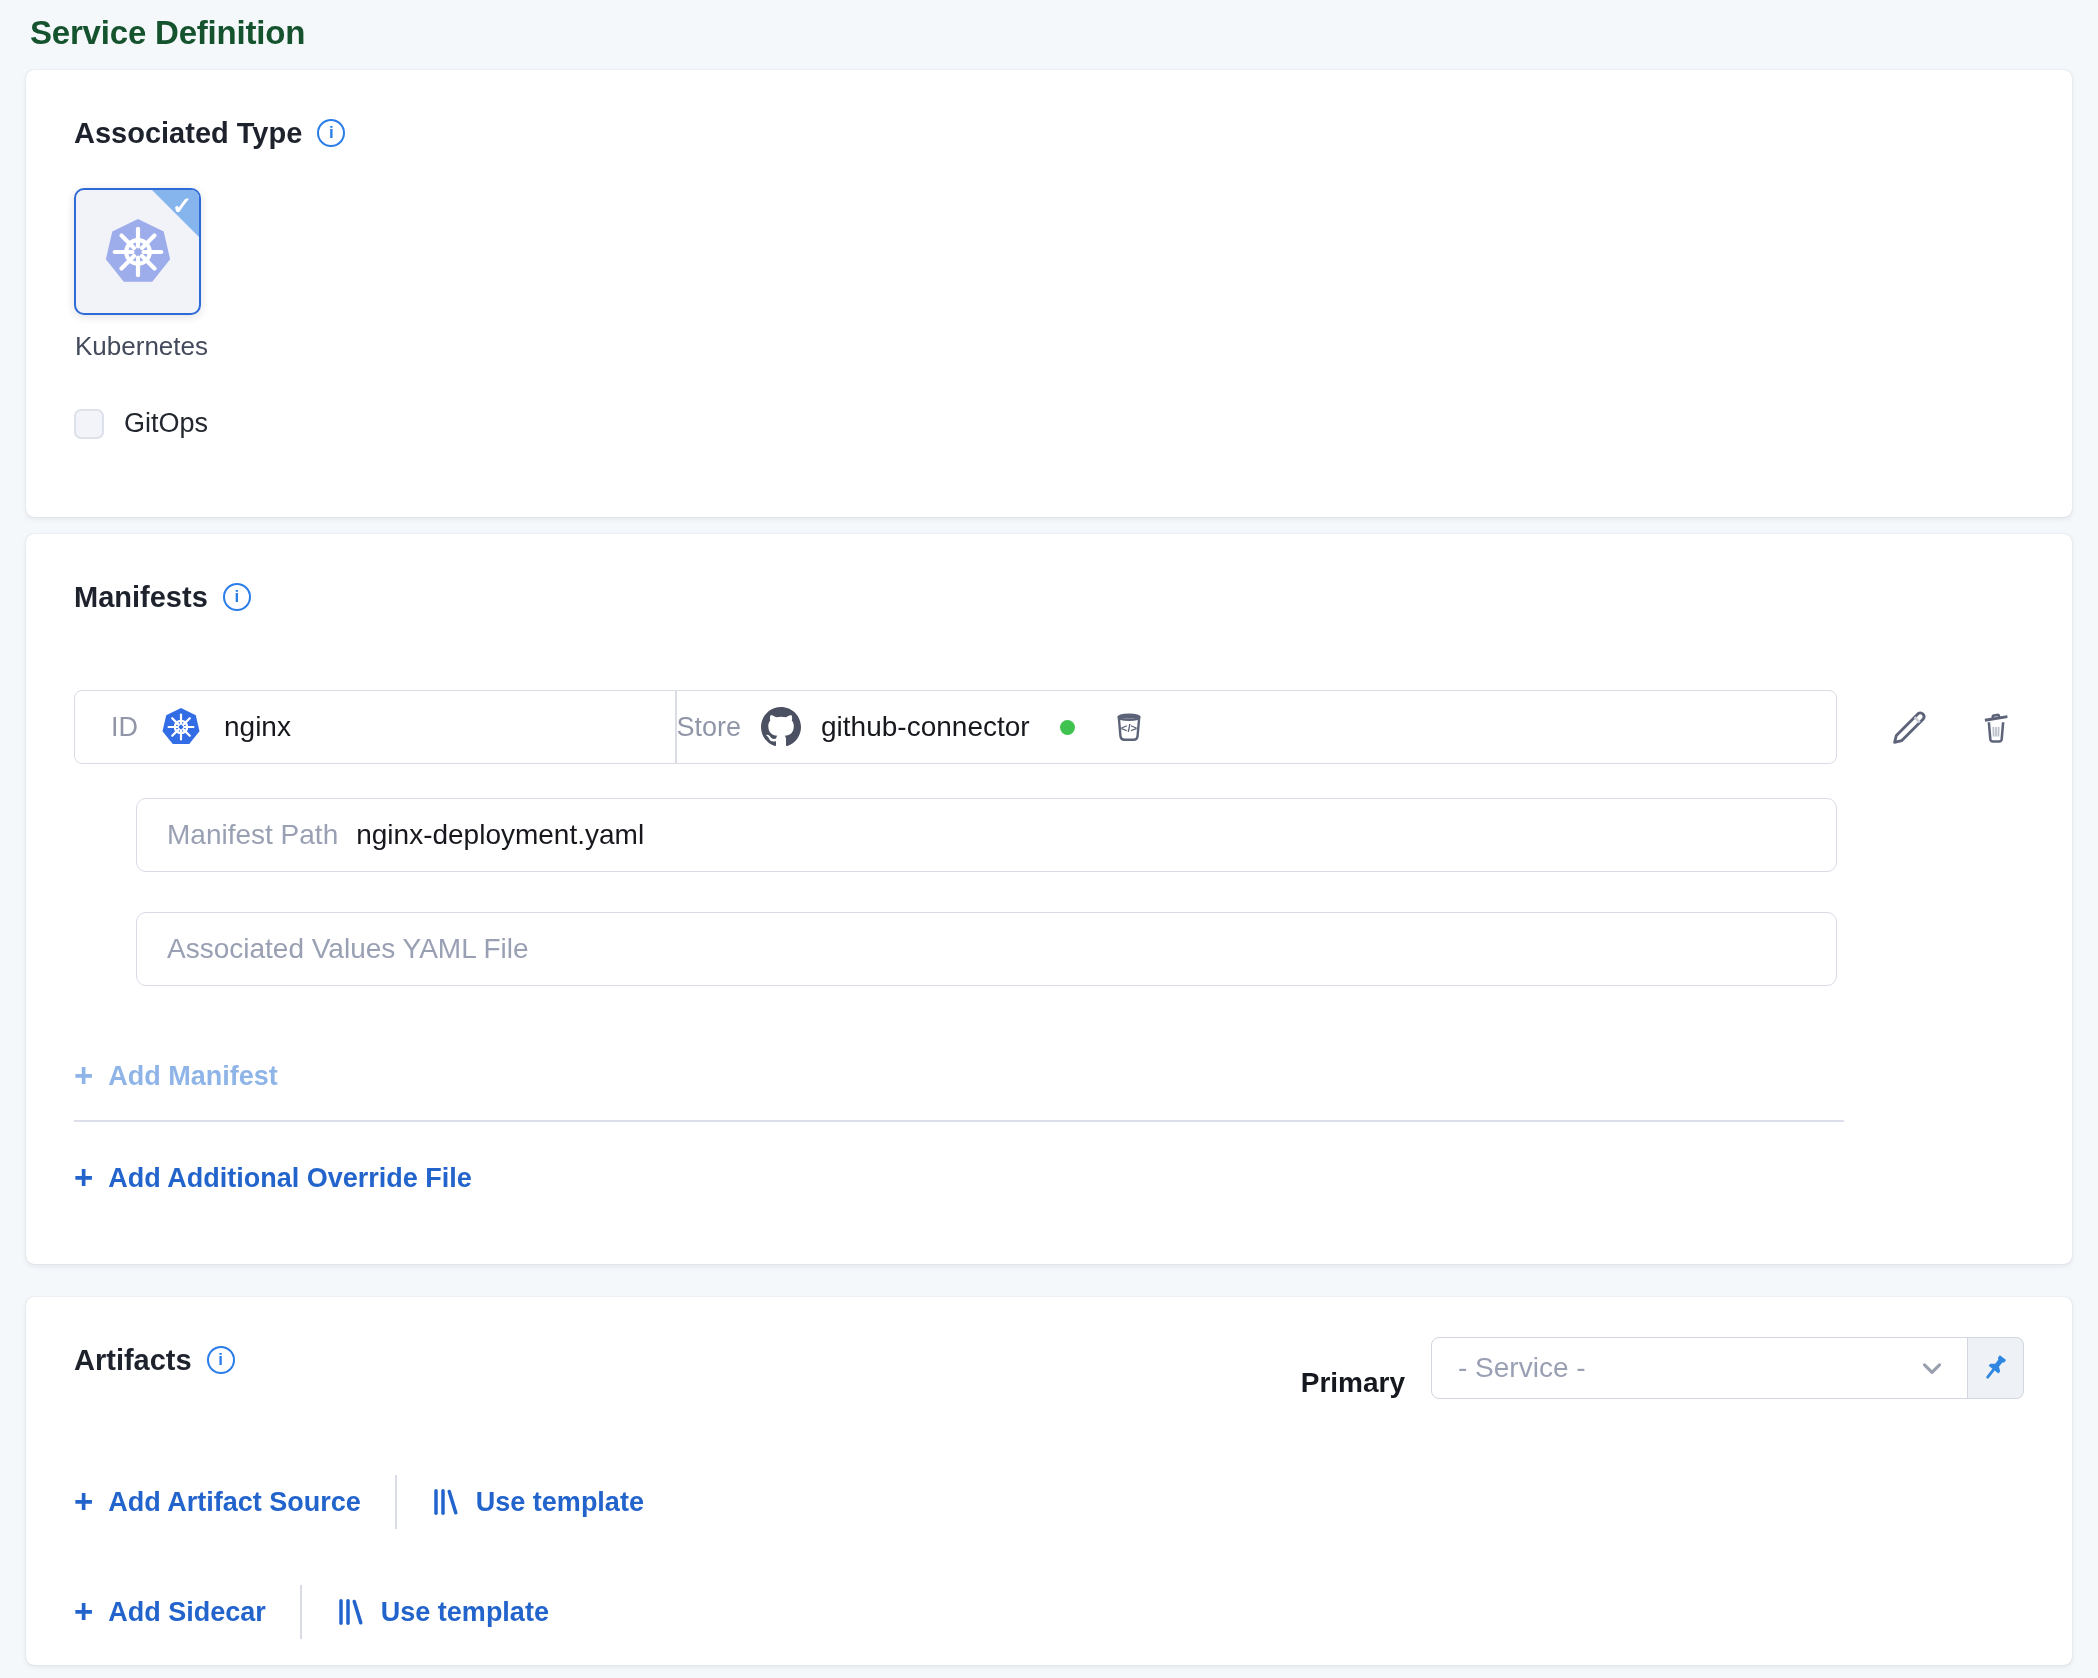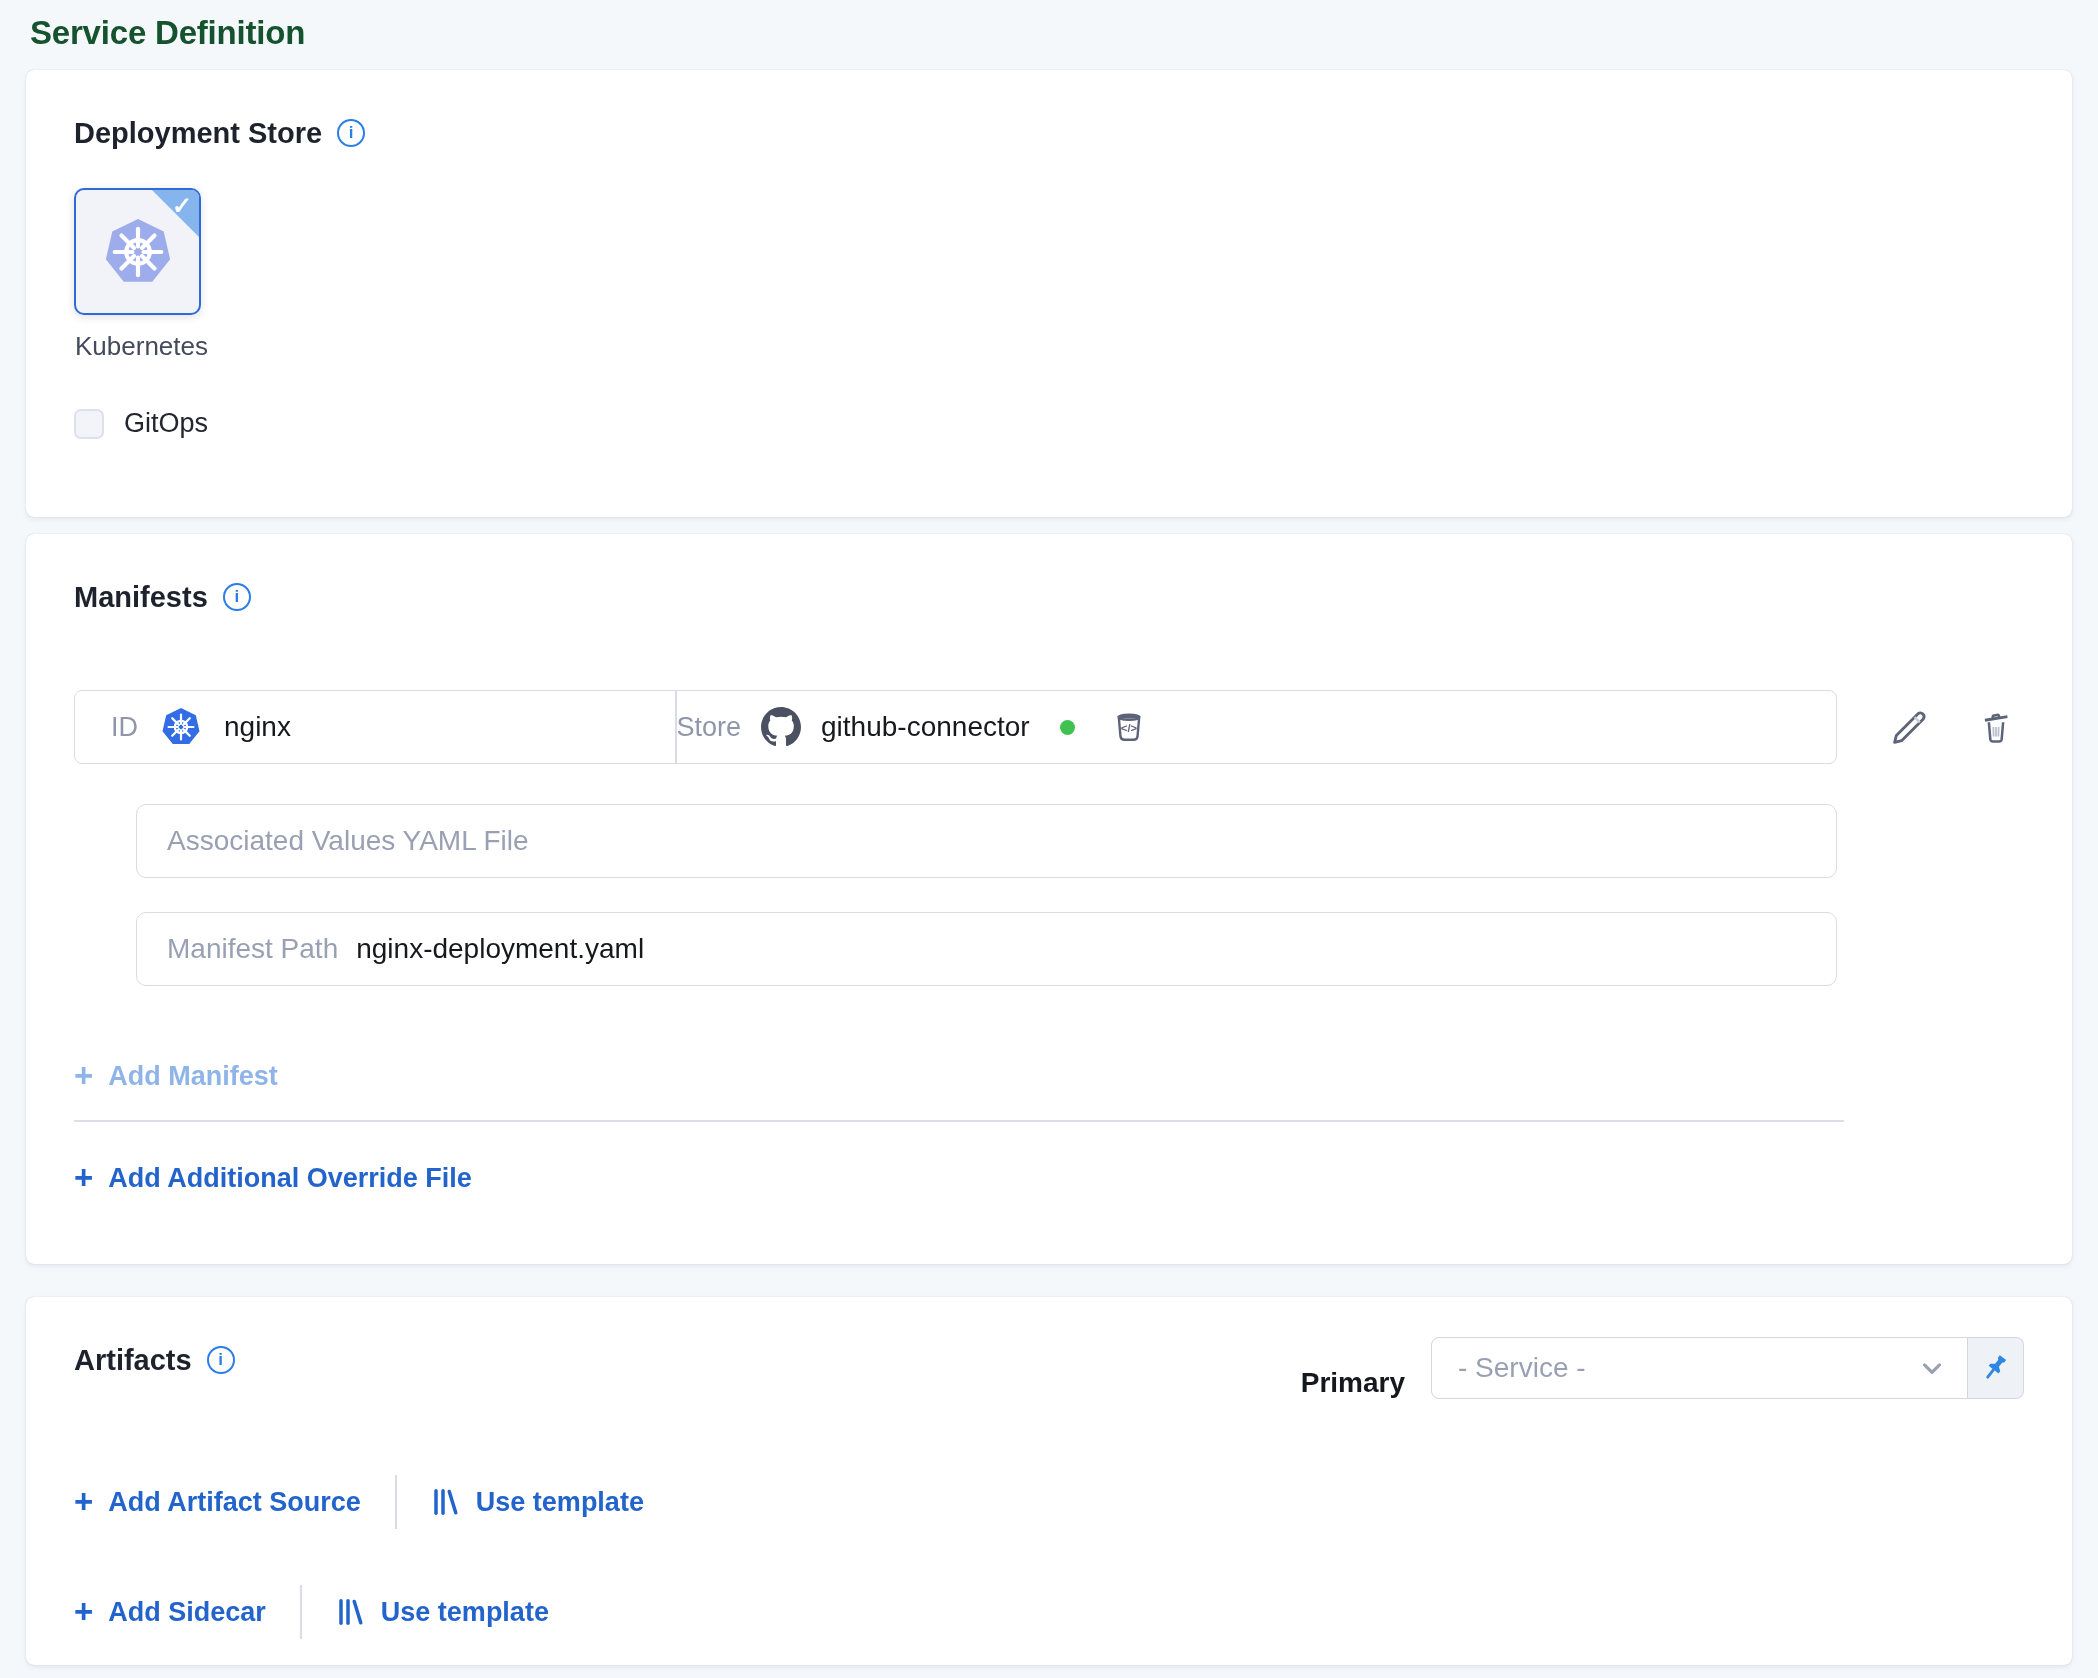--- a/index.html
+++ b/index.html
@@ -107,21 +107,21 @@
   .vdivider { width:2px; height:54px; background:#d9dce4; }
 </style>
 </head>
 <body>
 
 <div class="page">
   <h1 class="page-title">Service Definition</h1>
 
   <section class="card card-deploy">
     <div class="section-title-row">
-      <span class="section-title">Deployment Store</span>
+      <span class="section-title">Associated Type</span>
       <span class="info-icon">i</span>
     </div>
 
     <div class="deploy-tile">
       <span class="tile-corner"></span>
       <span class="tile-check">✓</span>
       <svg width="66" height="66" viewBox="0 0 38 38">
         <polygon points="19,0 33.8,7.2 37.5,23.2 27.2,36.1 10.8,36.1 0.5,23.2 4.2,7.2" fill="#9dacea"></polygon>
         <circle cx="19" cy="19" r="6.8" fill="none" stroke="#fff" stroke-width="2.4"></circle>
         <g stroke="#fff" stroke-width="2.4" stroke-linecap="round">
@@ -202,27 +202,27 @@
             <g stroke="#b9bec9" stroke-width="1.1">
               <line x1="10.3" y1="12" x2="10.5" y2="18"></line>
                 <line x1="12" y1="12" x2="12" y2="18"></line>
                 <line x1="13.7" y1="12" x2="13.5" y2="18"></line>
             </g>
           </svg>
         </button>
       </div>
     </div>
 
-    <div class="inputbox second">
-      <span class="input-label">Associated Values YAML File</span>
-    </div>
-
     <div class="inputbox first">
       <span class="input-label">Manifest Path</span>
       <span class="input-value">nginx-deployment.yaml</span>
+    </div>
+
+    <div class="inputbox second">
+      <span class="input-label">Associated Values YAML File</span>
     </div>
 
     <div class="link light add-manifest">
       <span class="plus">+</span>
       <span>Add Manifest</span>
     </div>
 
     <hr class="section-divider">
 
     <div class="link add-override">

